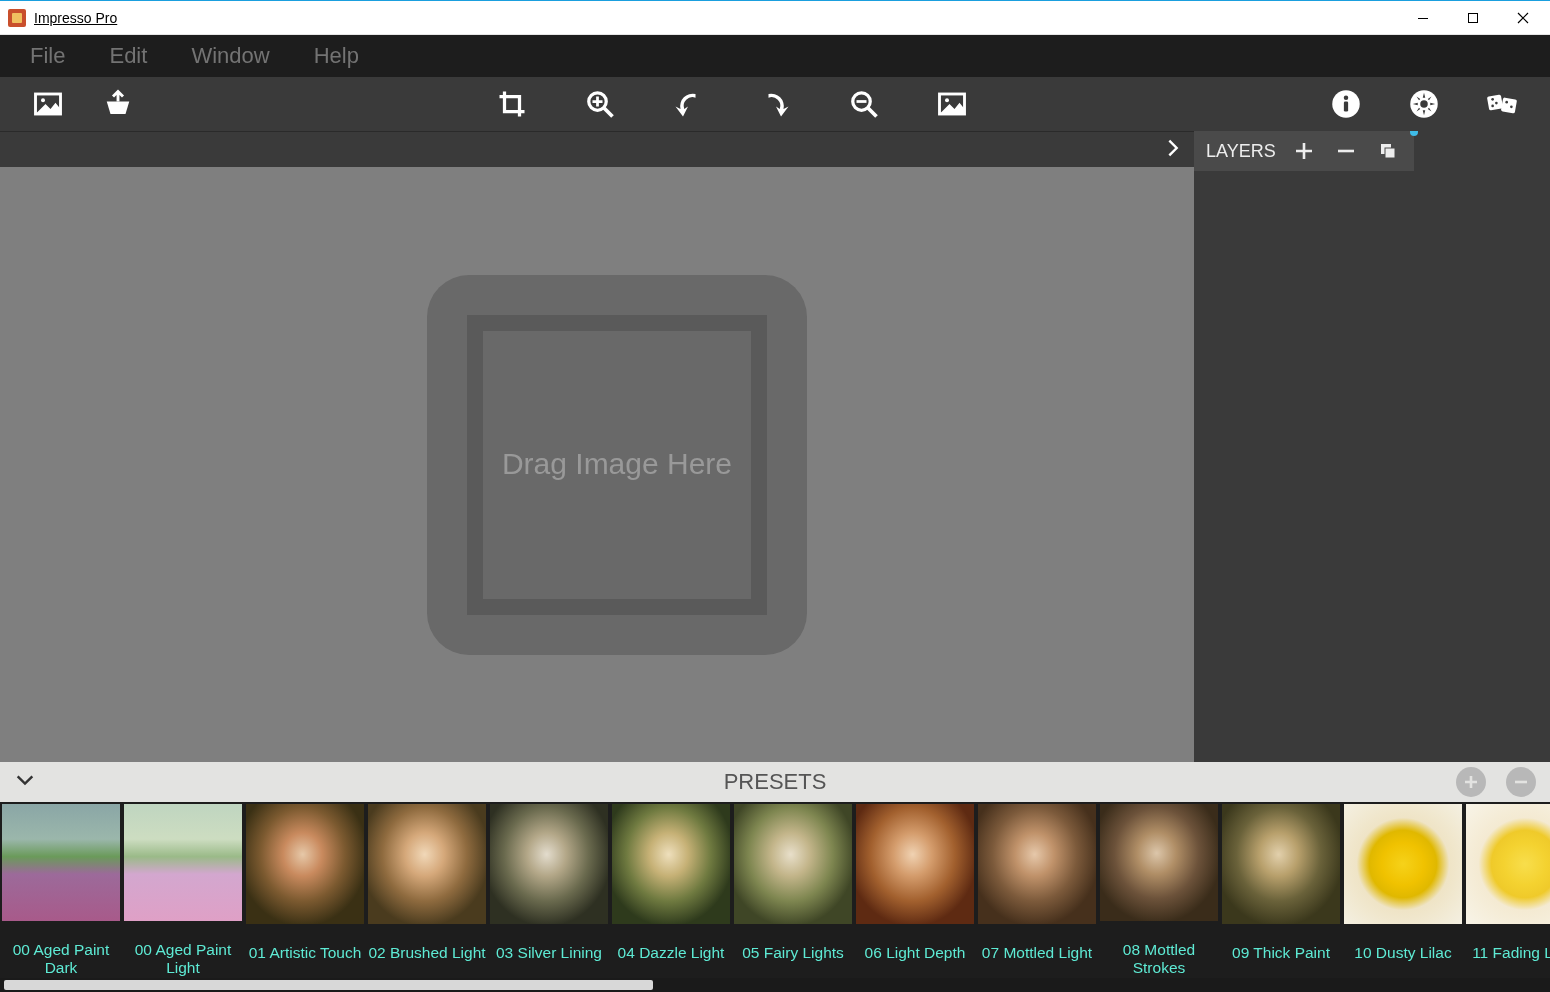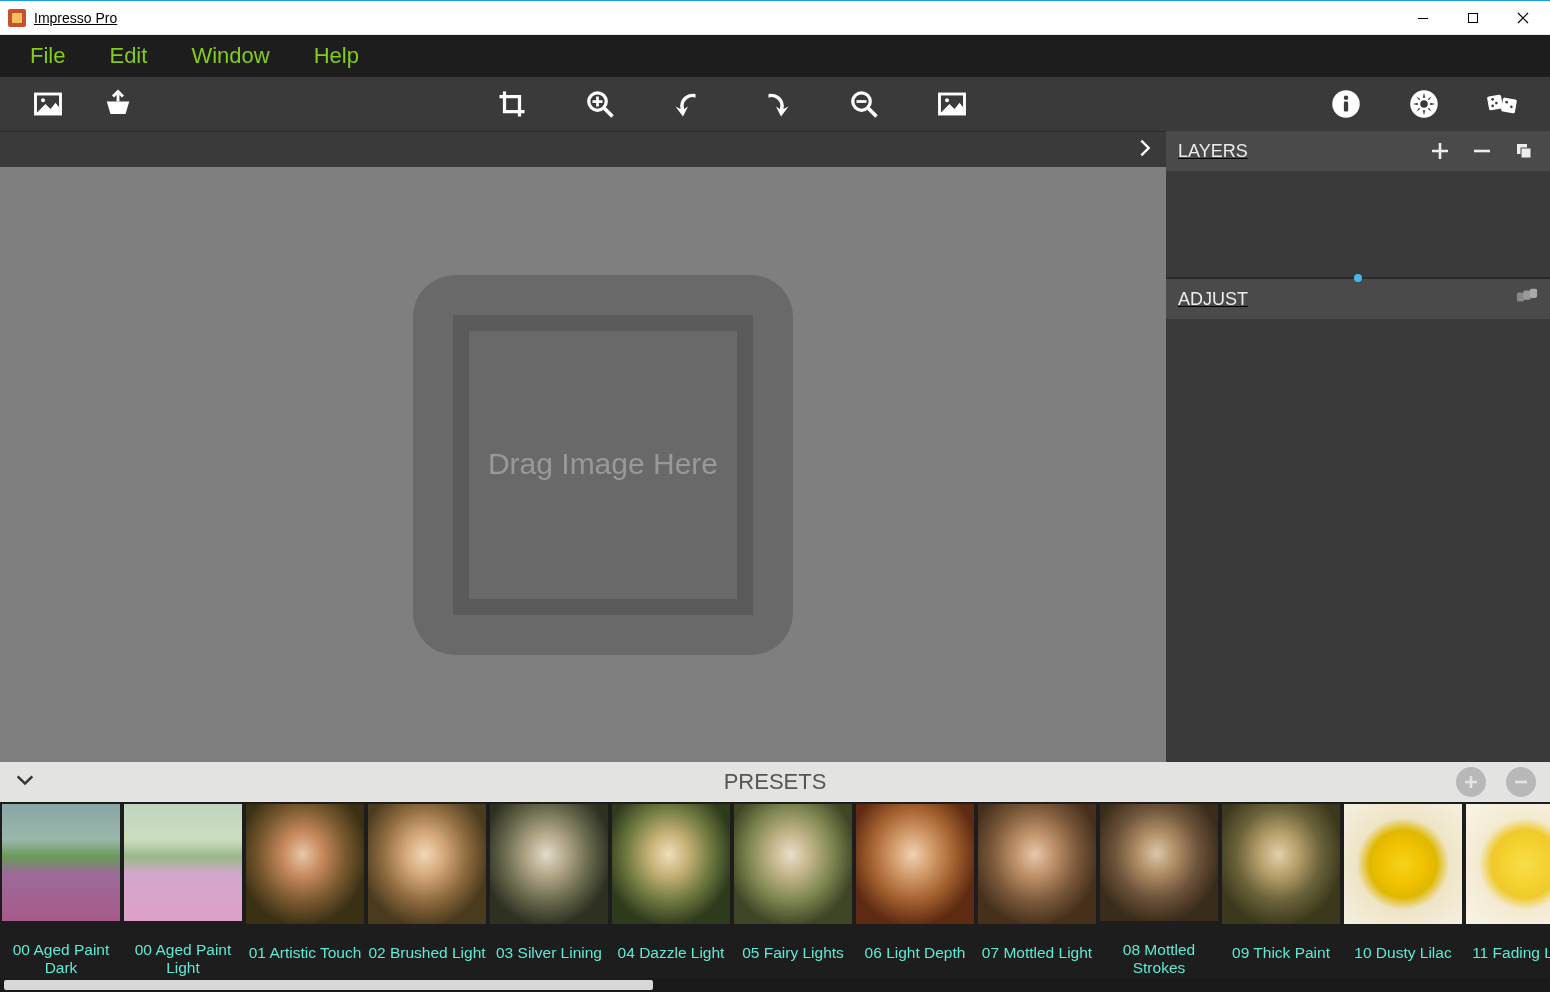--- a/index.html
+++ b/index.html
@@ -9,21 +9,21 @@
   .titlebar { background: #fff; height: 34px; display: flex; align-items: center; padding: 0 2px 0 8px; border-bottom: 1px solid #e6e6e6; text-decoration: underline; }
   .titlebar-icon { width: 18px; height: 18px; background: #c94f2c; border-radius: 2px; display: flex; align-items: center; justify-content: center; margin-right: 8px; }
   .titlebar-icon::before { content: ""; width: 10px; height: 10px; background: #f0c060; border-radius: 1px; }
   .titlebar-text { font-size: 14px; color: #000; }
   .titlebar-spacer { flex: 1; }
   .win-btn { width: 50px; height: 32px; display:flex; align-items:center; justify-content:center; cursor:pointer; color:#000; }
   .win-btn svg { display:block; }
   
   
   .menubar { background: #1d1d1d; height: 42px; display: flex; align-items: center; padding: 0 8px; }
-  .menubar-item { color: #84cc16; font-size: 22px; padding: 0 22px; cursor: pointer; }
+  .menubar-item { color: #737373; font-size: 22px; padding: 0 22px; cursor: pointer; }
   
   
   .toolbar { background: #3a3a3a; height: 54px; display: flex; align-items: center; padding: 0 22px; }
   .tb-btn { width: 52px; height: 40px; display:flex; align-items:center; justify-content:center; color:#fff; cursor:pointer; }
   .tb-group-left { display:flex; gap:18px; }
   .tb-spacer1 { flex:1; }
   .tb-group-center { display:flex; gap:36px; }
   .tb-spacer2 { flex:1; }
   .tb-group-right { display:flex; gap:26px; }
   .tb-btn svg { width:30px; height:30px; fill:#fff; }
@@ -35,21 +35,21 @@
   .canvas-header { background: #3a3a3a; height: 36px; display:flex; align-items:center; justify-content:flex-end; padding-right:6px; border-top: 1px solid #2a2a2a; }
   .collapse-arrow { color:#fff; cursor:pointer; padding:4px; }
   .collapse-arrow svg { width:22px; height:22px; fill:#fff; }
   
   .canvas-body { flex:1; background:#7f7f7f; display:flex; align-items:center; justify-content:center; overflow:hidden; }
   .dropzone { width: 380px; height: 380px; background:#696969; border-radius: 42px; display:flex; align-items:center; justify-content:center;margin-left:40px; }
   .dropzone-inner { width: 300px; height: 300px; border: 16px solid #5a5a5a; background: #696969; display:flex; align-items:center; justify-content:center; }
   .dropzone-text { color:#999; font-size: 30px; text-align:center; line-height:1.35; font-weight:300; }
   
   
-  .rightpanel { width: 384px; display:flex; flex-direction:column; background:#3a3a3a;text-decoration:underline; }
+  .rightpanel { width: 356px; display:flex; background:#3a3a3a; }
   .panel-header { background:#4a4a4a; height:40px; display:flex; align-items:center; padding:0 12px; color:#ededed; font-size:18px; }
   .panel-header-spacer { flex:1; }
   .panel-icon-btn { width:28px; height:28px; display:flex; align-items:center; justify-content:center; color:#ededed; cursor:pointer; margin-left:14px; }
   .panel-icon-btn svg { fill:#ededed; }
   .layers-body { height: 106px; background:#3a3a3a; }
   .slider-track { height:2px; background:#2a2a2a; position:relative; }
   .slider-dot { width:8px; height:8px; border-radius:50%; background:#3fbce8; position:absolute; top:-3px; left:50%; transform:translateX(-50%); }
   .adjust-body { flex:1; background:#3a3a3a; }
   .adjust-icon { margin-left:auto; color:#bdbdbd; }
   .adjust-icon svg { fill:#888; width:22px; height:22px; }
@@ -242,30 +242,20 @@
         <svg width="18" height="18" viewBox="0 0 18 18">
             <rect x="2" y="2" width="10" height="10" fill="#ededed"></rect>
             <rect x="6" y="6" width="10" height="10" fill="#ededed" stroke="#4a4a4a" stroke-width="1"></rect>
           </svg>
       </div>
     </div>
     <div class="layers-body"></div>
     <div class="slider-track">
         <div class="slider-dot"></div>
       </div>
-    <div class="panel-header">
-      <span>ADJUST</span>
-      <div class="adjust-icon">
-        <svg viewBox="0 0 24 18">
-            <rect x="1" y="4" width="8" height="10" rx="2" fill="#888"></rect>
-            <rect x="8" y="2" width="8" height="10" rx="2" fill="#999"></rect>
-            <rect x="15" y="0" width="8" height="10" rx="2" fill="#aaa"></rect>
-          </svg>
-      </div>
-    </div>
     <div class="adjust-body"></div>
   </div>
 </div>
 
 <div class="presets-header">
   <div class="presets-caret">
     <svg width="22" height="22" viewBox="0 0 24 24">
         <path d="M4 8 L12 16 L20 8" stroke="#333" stroke-width="2.6" fill="none"></path>
       </svg>
   </div>

